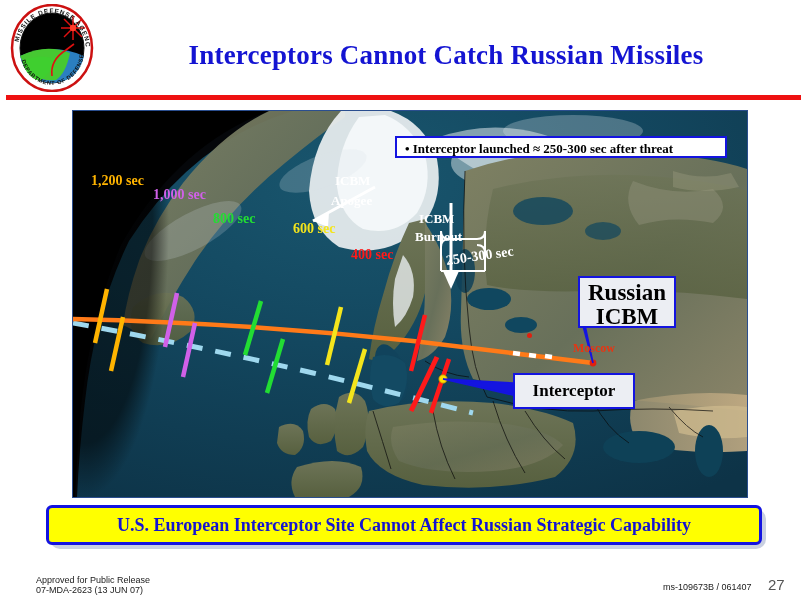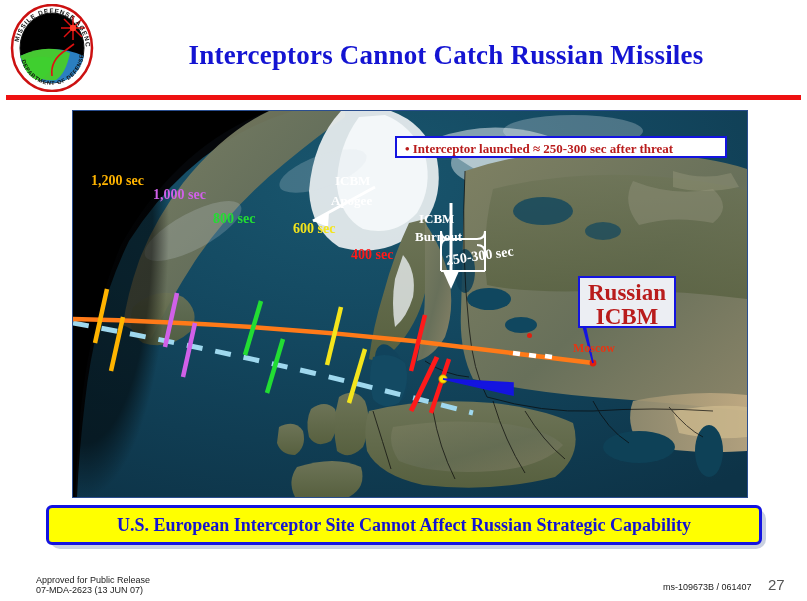--- a/index.html
+++ b/index.html
@@ -17,21 +17,21 @@
   #map{position:absolute;left:72px;top:110px;width:674px;height:386px;
        border:1px solid #2a4e8f;overflow:hidden;background:#0b1f33;}
   #globe{position:absolute;left:0;top:0;width:100%;height:100%;}
   .mlabel{position:absolute;color:#ffffff;font-family:"Liberation Serif",serif;
           font-weight:bold;font-size:13px;line-height:15px;white-space:nowrap;}
   .tlabel{position:absolute;font-family:"Liberation Serif",serif;font-weight:bold;
           font-size:14px;white-space:nowrap;}
 
   
   .callout{position:absolute;background:#eceef3;border:2px solid #1414e0;
-           color:#b91c1c;font-family:"Liberation Serif",serif;font-weight:bold;
+           color:#000000;font-family:"Liberation Serif",serif;font-weight:bold;
            text-align:center;}
   #co-top{left:322px;top:25px;width:332px;height:22px;background:#ffffff;
           font-size:13px;line-height:22px;text-align:left;padding-left:8px;
           box-sizing:border-box;white-space:nowrap;}
   #co-rus{left:505px;top:165px;width:98px;height:52px;font-size:23px;
           line-height:24px;padding-top:3px;box-sizing:border-box;}
   #co-int{left:440px;top:262px;width:118px;height:32px;font-size:17px;
           line-height:32px;}
 
   #moscow-label{position:absolute;left:461px;top:230px;color:#e83412;
@@ -261,20 +261,21 @@
   <div id="moscow-label">Moscow</div>
 
 
   <div id="co-top" class="callout">• Interceptor launched ≈ 250-300 sec after threat</div>
 
   <div id="co-rus" class="callout">
     <div>Russian</div>
     <div>ICBM</div>
   </div>
 
+  <div id="co-int" class="callout">Interceptor</div>
 </div>
 
 <div id="banner-shadow"></div>
 <div id="banner">U.S. European Interceptor Site Cannot Affect Russian Strategic Capability</div>
 
 <div class="foot" id="foot-l1">Approved for Public Release</div>
 <div class="foot" id="foot-l2">07-MDA-2623 (13 JUN 07)</div>
 <div class="foot" id="foot-r">ms-109673B / 061407</div>
 <div class="foot" id="foot-page">27</div>
 

